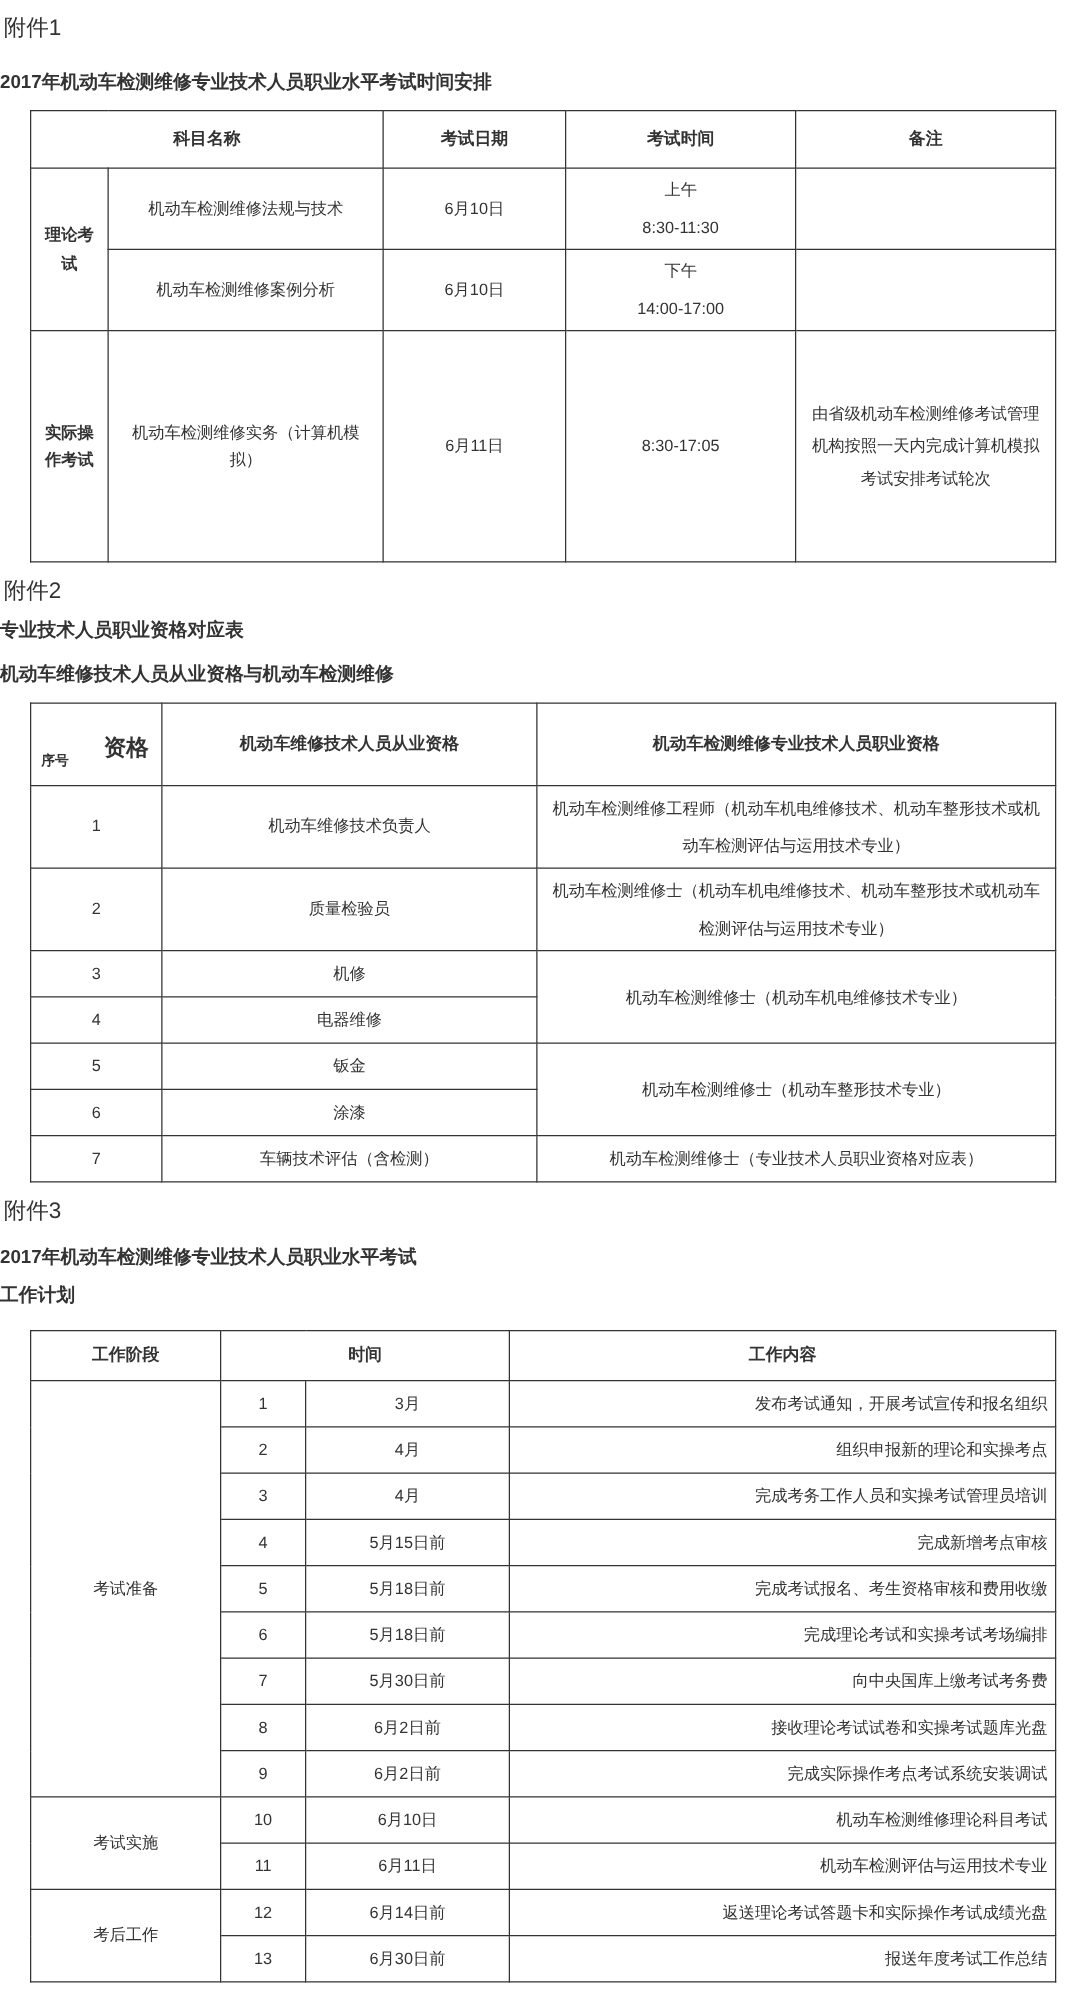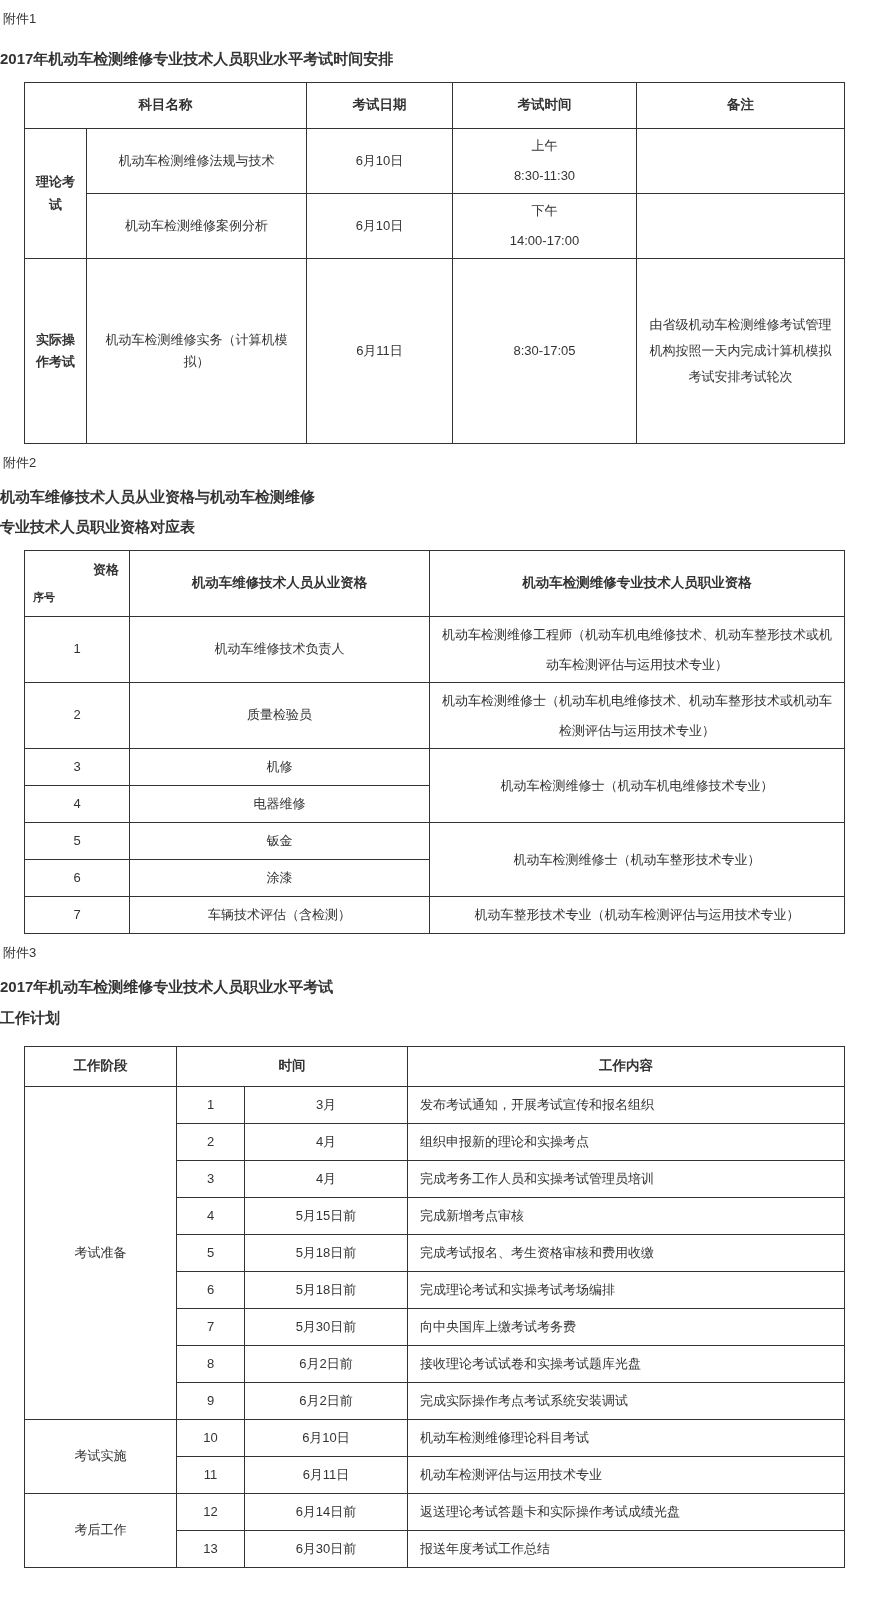--- a/index.html
+++ b/index.html
@@ -3,21 +3,21 @@
 <meta charset="utf-8">
 <style>
   html,body{margin:0;padding:0;background:#ffffff;}
   body{
     width:869px;height:1606px;
     font-family:"Liberation Sans",sans-serif;
     color:#333333;
     -webkit-font-smoothing:antialiased;
   }
   .att-label{
-    font-size:13px;
+    font-size:18px;
     padding:10px 0 0 3px;
     color:#333;
   }
   .doc-title{
     font-weight:bold;
     font-size:15px;
     color:#333;
   }
   .t1-title{margin-top:22px;}
   .t2-title-1{margin-top:16px;}
@@ -49,25 +49,25 @@
   .t1 .r60{height:60px;}
   .t1 .rtall{height:185px;}
   .t1 .stage-cell{font-weight:bold;}
   .time-cell div{line-height:30px;}
   .remark-cell{line-height:26px;padding:2px 10px;}
   .t2 .hrow{height:66px;}
   .t2 .r2line{height:66px;}
   .t2 .r1line{height:37px;}
   .t2 .to-cell{line-height:30px;padding:2px 10px;}
   .corner-cell{position:relative;padding:0;}
-  .corner-top{position:absolute;top:8px;right:10px;font-weight:bold;font-size:13px;}
+  .corner-top{position:absolute;top:20px;right:10px;font-weight:bold;font-size:18px;}
   .corner-bottom{position:absolute;bottom:9px;left:8px;font-weight:bold;font-size:11px;}
   .t3 .hrow{height:40px;}
   .t3 .wrow{height:37px;}
-  .t3 .content-cell{text-align:left;padding-left:12px;}
+  .t3 .content-cell{text-align:right;padding-left:12px;}
 </style>
 </head>
 <body>
 
 <div>
 
   <div class="att-label">附件1</div>
   <div class="doc-title t1-title">2017年机动车检测维修专业技术人员职业水平考试时间安排</div>
 
   <table class="t1">
@@ -108,22 +108,22 @@
       <td class="stage-cell">实际操作考试</td>
       <td>机动车检测维修实务（计算机模拟）</td>
       <td>6月11日</td>
       <td>8:30-17:05</td>
       <td class="remark-cell">由省级机动车检测维修考试管理机构按照一天内完成计算机模拟考试安排考试轮次</td>
     </tr>
   </tbody>
     </table>
 
   <div class="att-label">附件2</div>
+  <div class="doc-title t2-title-2">专业技术人员职业资格对应表</div>
   <div class="doc-title t2-title-1">机动车维修技术人员从业资格与机动车检测维修</div>
-  <div class="doc-title t2-title-2">专业技术人员职业资格对应表</div>
 
   <table class="t2">
     <colgroup>
       <col style="width:105px">
         <col style="width:300px">
         <col style="width:415px">
     </colgroup>
     <tbody>
         <tr class="hrow">
       <th class="corner-cell">
@@ -157,21 +157,21 @@
       <td>钣金</td>
       <td rowspan="2" class="to-cell">机动车检测维修士（机动车整形技术专业）</td>
     </tr>
     <tr class="r1line">
       <td>6</td>
       <td>涂漆</td>
     </tr>
     <tr class="r1line">
       <td>7</td>
       <td>车辆技术评估（含检测）</td>
-      <td class="to-cell">机动车整形技术专业（机动车检测评估与运用技术专业）</td>
+      <td class="to-cell">机动车检测维修士（专业技术人员职业资格对应表）</td>
     </tr>
   </tbody>
     </table>
 
   <div class="att-label">附件3</div>
   <div class="doc-title t3-title-1">2017年机动车检测维修专业技术人员职业水平考试</div>
   <div class="doc-title t3-title-2">工作计划</div>
 
   <table class="t3">
     <colgroup>

